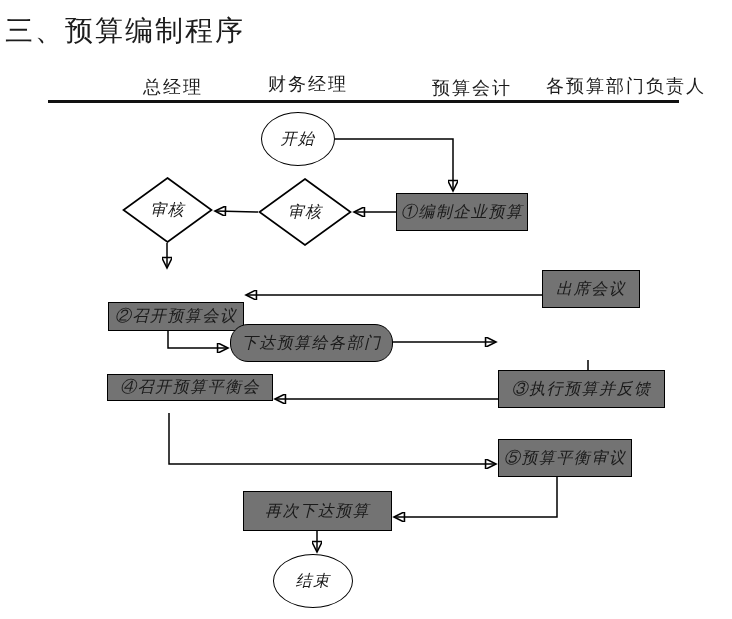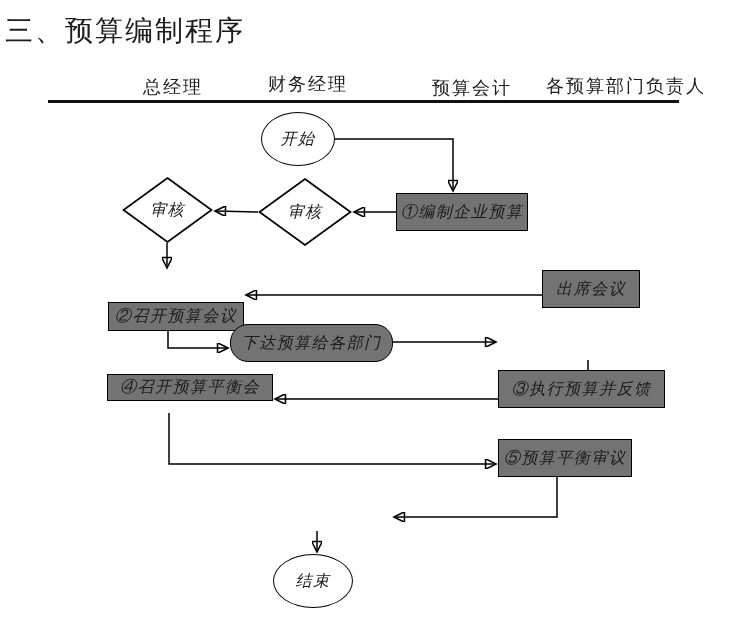--- a/index.html
+++ b/index.html
@@ -141,18 +141,21 @@
   </div>
 
   <div class="node rect-node" style="left:107px; top:374px; width:166px; height:27px;">
     <span>④召开预算平衡会</span>
   </div>
 
   <div class="node rect-node" style="left:498px; top:439px; width:134px; height:38px;">
     <span>⑤预算平衡审议</span>
   </div>
 
+  <div class="node rect-node" style="left:243px; top:491px; width:149px; height:40px;">
+    <span>再次下达预算</span>
+  </div>
 
   <div class="node oval-node" style="left:273px; top:554px; width:80px; height:54px;">
     <span>结束</span>
   </div>
 
 </div>
 
 </body></html>

